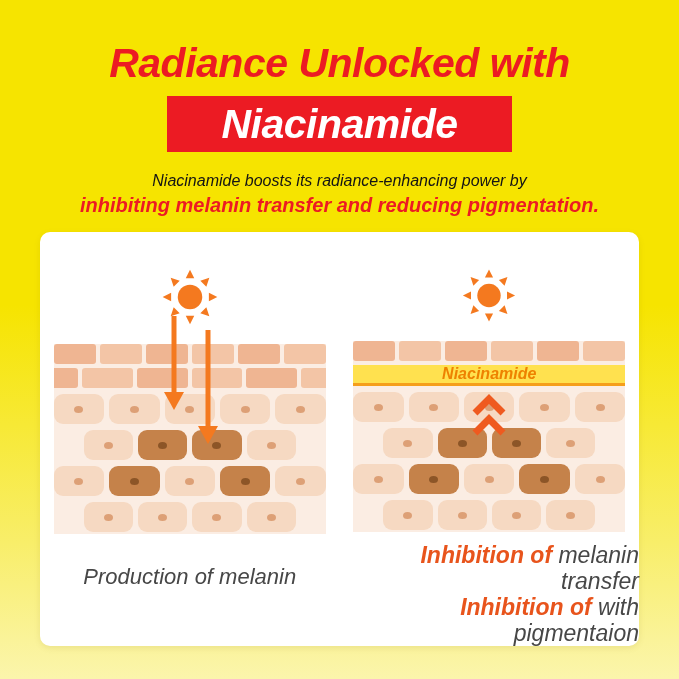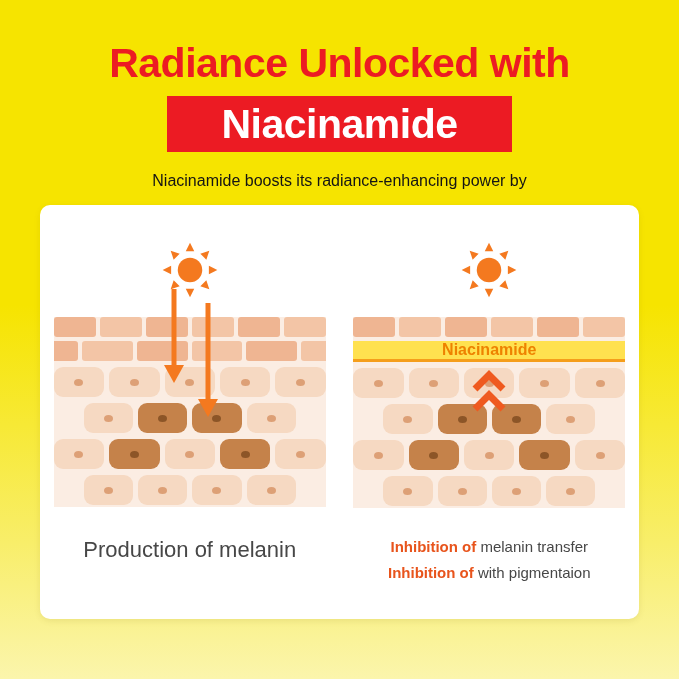--- a/index.html
+++ b/index.html
@@ -2,20 +2,21 @@
 <html><head>
 <meta charset="utf-8">
 <style>
   * { margin:0; padding:0; box-sizing:border-box; }
   html,body { margin:0; padding:0; }
   body { font-family:"Liberation Sans", sans-serif; }
 
   .canvas {
     width:679px; height:679px; overflow:hidden; position:relative;
     background:linear-gradient(180deg,#F6E400 0%,#F6E400 45%,#F8EE6A 80%,#FBF5AC 100%);
+    font-style:italic;
   }
 
   
   .header { text-align:center; }
   .title {
     margin-top:40px; font-size:41px; font-weight:bold;
     color:#EC1B23; letter-spacing:-0.5px;
   }
   .highlight-box {
     display:inline-block; margin-top:9px; background:#EC1B23;
@@ -57,34 +58,35 @@
   }
   .cell.dark { background:#C5824A; }
   .nucleus { width:9px; height:7px; border-radius:50%; background:#DDA076; display:block; }
   .cell.dark .nucleus { background:#8C5527; }
 
   .arrows  { position:absolute; top:-30px; left:0; pointer-events:none; }
   .chevrons{ position:absolute; top:50px;  left:0; pointer-events:none; }
 
   
   .caption { text-align:center; margin-top:30px; font-size:22px; color:#474747; }
-  .caption.right { font-size:15px; line-height:26px; margin-top:26px; }
+  .caption.right { font-size:23px; line-height:26px; margin-top:10px;text-align:right; }
   .caption .em { color:#E8541C; font-weight:bold; }
 </style>
 </head>
 <body>
 
 <div class="canvas">
 
   <div class="header">
     <div class="title">Radiance Unlocked with</div>
     <div class="highlight-box">
       <span>Niacinamide</span>
     </div>
     <p class="sub1">Niacinamide boosts its radiance-enhancing power by</p>
+    <p class="sub2">inhibiting melanin transfer and reducing pigmentation.</p>
   </div>
 
   <div class="card">
 
     <div class="panel">
       <svg class="sun" width="66" height="66" viewBox="0 0 70 70">
         <circle cx="35" cy="35" r="13" fill="#F4791F"></circle>
         <g fill="#F4791F">
           <polygon points="35,6 30.5,15 39.5,15" transform="rotate(0 35 35)"></polygon>
           <polygon points="35,6 30.5,15 39.5,15" transform="rotate(45 35 35)"></polygon>

